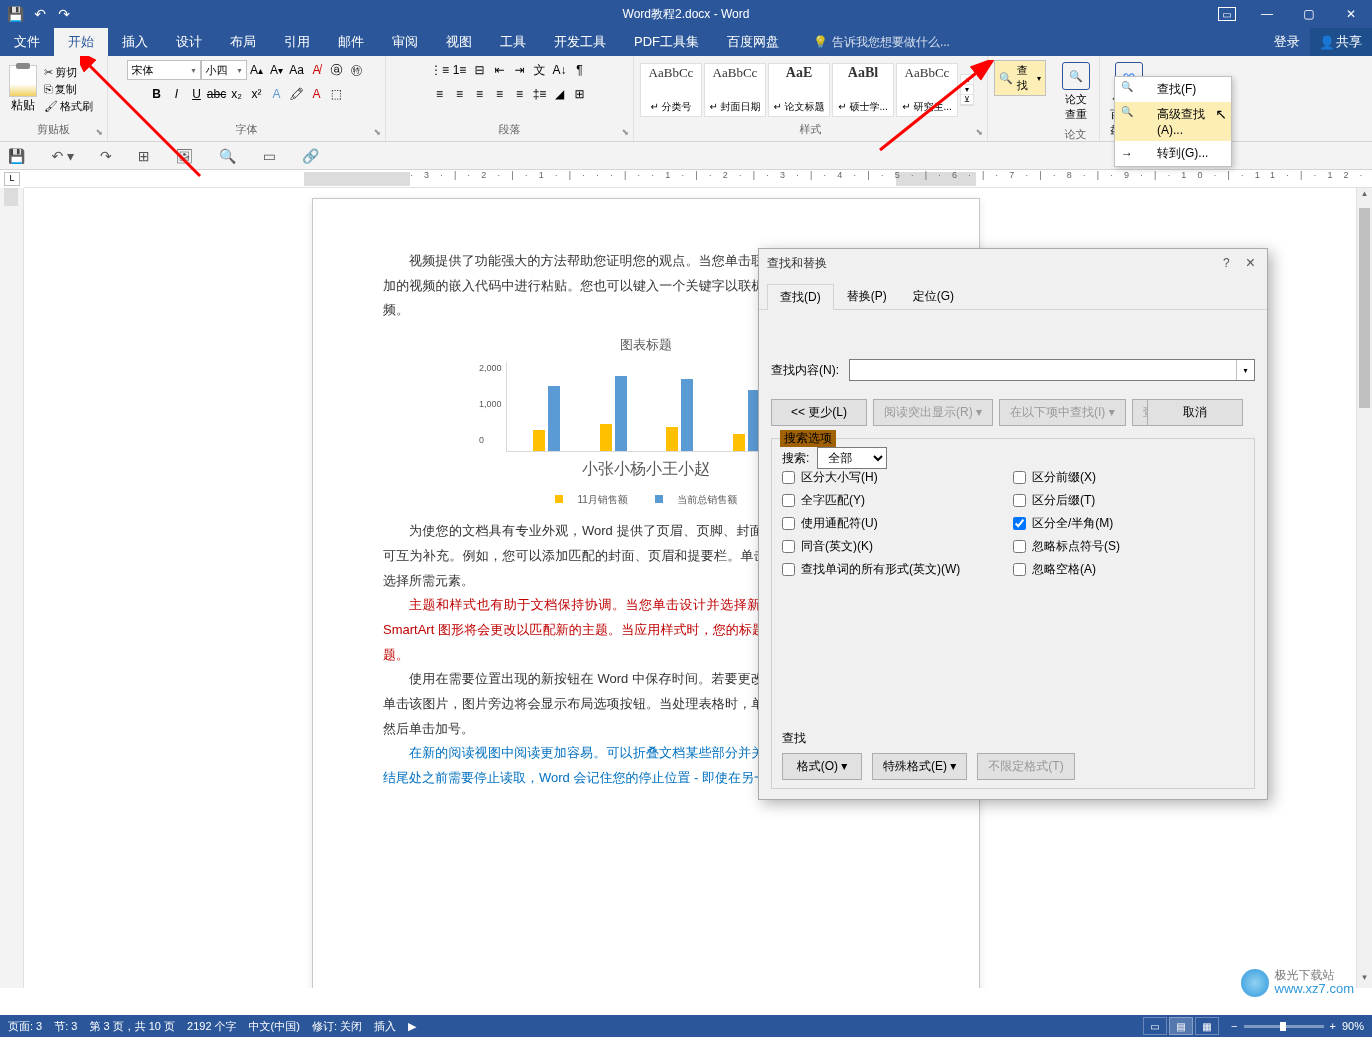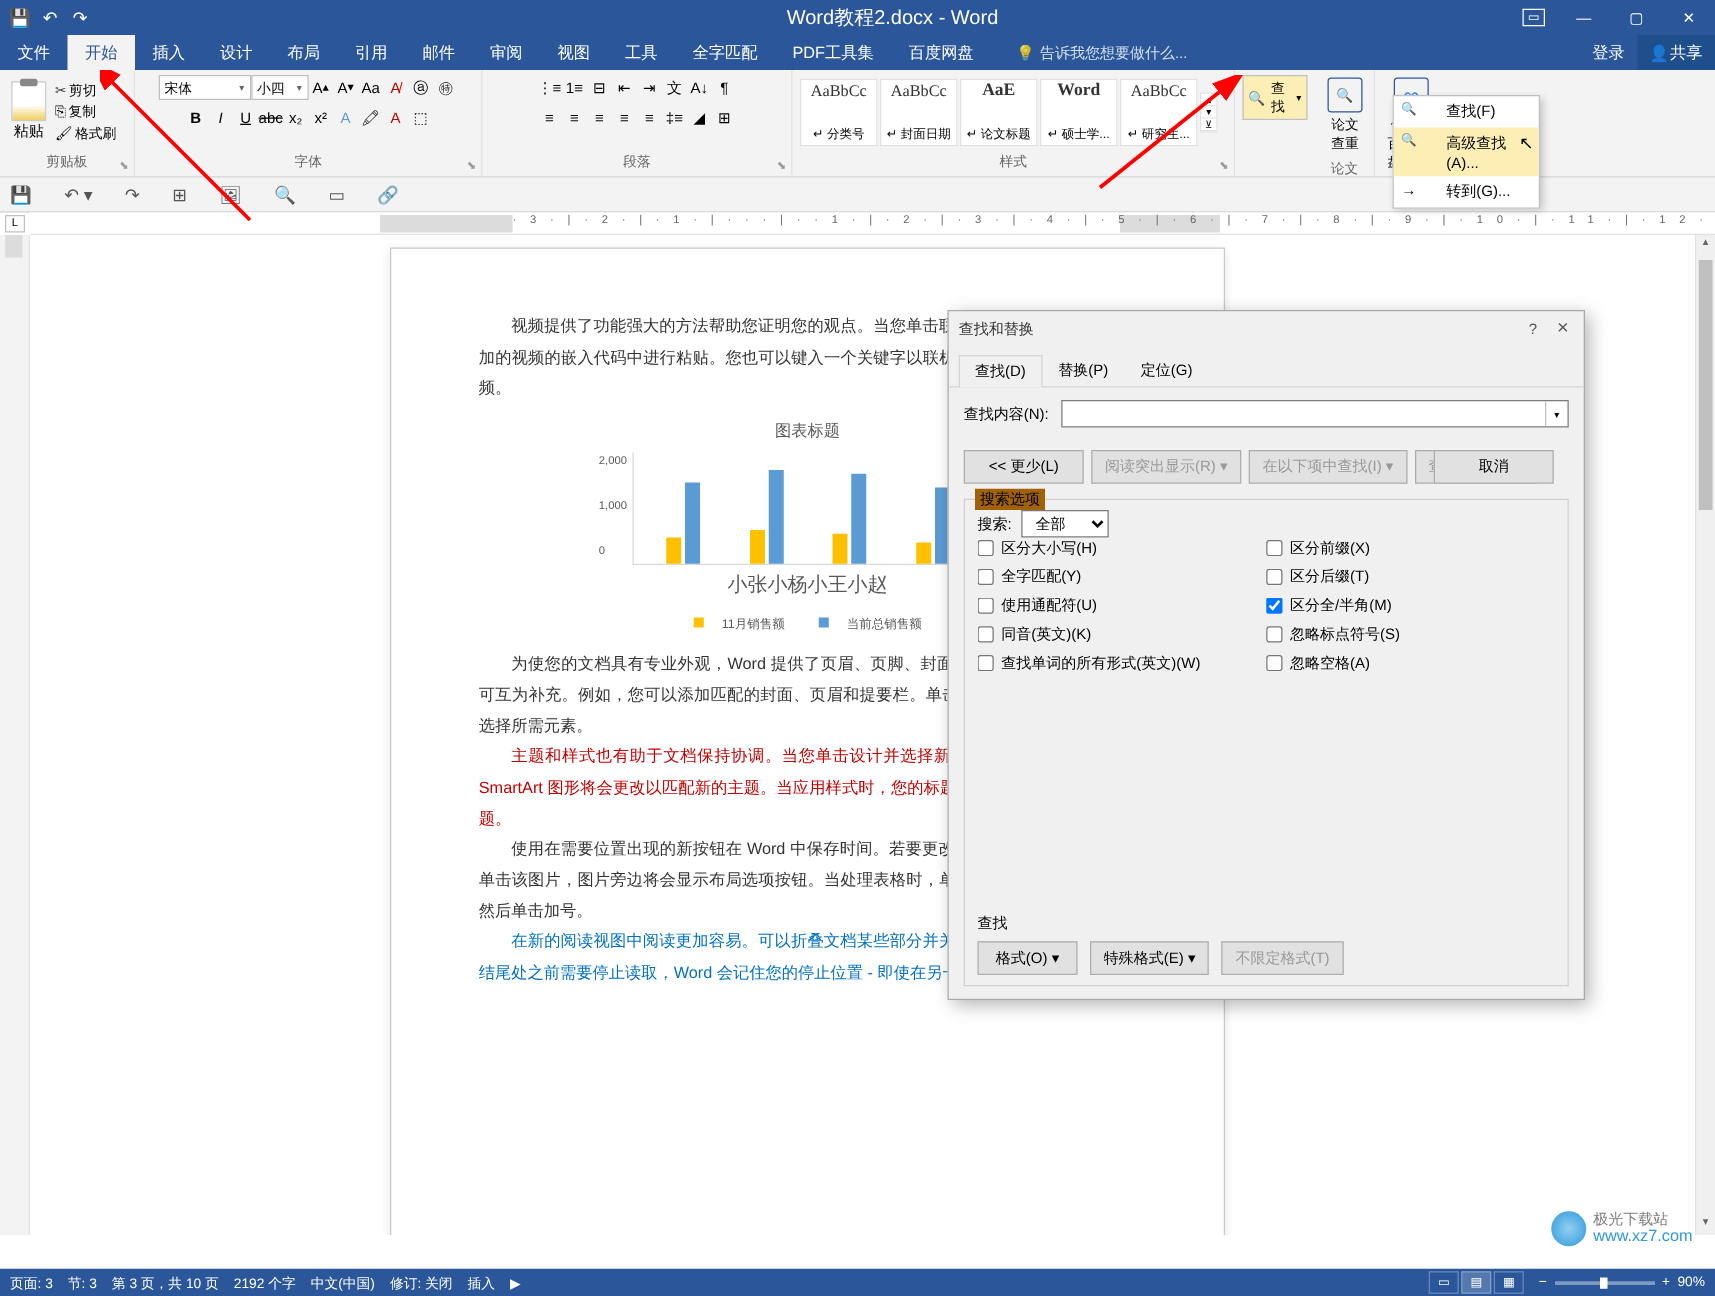--- a/index.html
+++ b/index.html
@@ -2,21 +2,21 @@
 <html><head>
 <meta charset="utf-8">
 <style>
 * { box-sizing: border-box; margin: 0; padding: 0; font-family: "Microsoft YaHei", "Segoe UI", sans-serif; }
 body { width: 1372px; height: 1037px; background: #fff; overflow: hidden; position: relative; font-size: 12px; }
 
 
 .title-bar { background: #2b579a; height: 28px; display: flex; align-items: center; color: #fff; position: relative; }
 .title-bar .qat { display: flex; align-items: center; gap: 8px; padding: 0 8px; }
 .title-bar .qat span { width: 16px; height: 16px; display: flex; align-items: center; justify-content: center; font-size: 14px; }
-.title-bar .title { position: absolute; left: 50%; transform: translateX(-50%); font-size: 16px; margin-left: 28px; }
+.title-bar .title { position: absolute; left: 50%; transform: translateX(-50%); font-size: 12px; }
 .title-bar .win-controls { position: absolute; right: 0; display: flex; }
 .title-bar .win-controls div { width: 42px; height: 28px; display: flex; align-items: center; justify-content: center; font-size: 12px; }
 .title-bar .win-controls .ribbon-collapse { border: 1px solid #fff; width: 18px; height: 14px; margin: 7px 10px; font-size: 10px; }
 
 
 .menu-tabs { background: #2b579a; height: 28px; display: flex; align-items: stretch; color: #fff; }
 .menu-tabs .tab { padding: 0 14px; display: flex; align-items: center; font-size: 13px; cursor: pointer; }
 .menu-tabs .tab.file { background: #2b579a; }
 .menu-tabs .tab.active { background: #f3f3f3; color: #2b579a; }
 .menu-tabs .tell-me { margin-left: 20px; opacity: 0.8; display: flex; align-items: center; gap: 4px; }
@@ -119,21 +119,21 @@
 
 .dialog { position: absolute; left: 758px; top: 248px; width: 510px; height: 552px; background: #f0f0f0; border: 1px solid #aaa; box-shadow: 4px 4px 14px rgba(0,0,0,0.3); z-index: 50; display: flex; flex-direction: column; }
 .dialog .titlebar { height: 28px; display: flex; align-items: center; padding: 0 8px; font-size: 12px; color: #333; border-bottom: 0; }
 .dialog .titlebar .spacer { flex: 1; }
 .dialog .titlebar .help { color: #555; margin-right: 12px; }
 .dialog .titlebar .close { color: #555; font-size: 16px; padding: 0 4px; }
 .dialog .tabs { display: flex; padding: 6px 8px 0; border-bottom: 1px solid #d4d4d4; gap: 0; }
 .dialog .tabs .dtab { padding: 4px 12px; font-size: 12px; border: 1px solid transparent; border-bottom: none; }
 .dialog .tabs .dtab.active { background: #f0f0f0; border-color: #d4d4d4; position: relative; top: 1px; }
 .dialog .content { padding: 10px 12px; flex: 1; display: flex; flex-direction: column; }
-.dialog .row { display: flex; align-items: center; margin-bottom: 6px; font-size: 12px; }
+.dialog .row { display: flex; align-items: center; margin-bottom: 6px; font-size: 12px; margin-top: 39px; }
 .dialog .row label { width: 78px; }
 .dialog .row .input { flex: 1; border: 1px solid #7a7a7a; height: 22px; background: #fff; position: relative; }
 .dialog .row .input .drop { position: absolute; right: 0; top: 0; width: 18px; height: 100%; border-left: 1px solid #c0c0c0; display: flex; align-items: center; justify-content: center; font-size: 8px; }
 .dialog .row .value { margin-left: 4px; }
 .dialog .btn-row { display: flex; gap: 6px; margin: 12px 0; justify-content: flex-start; }
 .dialog .btn { border: 1px solid #adadad; background: #e1e1e1; padding: 4px 10px; font-size: 12px; min-width: 96px; text-align: center; }
 .dialog .btn.disabled { color: #999; }
 .dialog .fieldset { border: 1px solid #d0d0d0; padding: 8px 10px; margin-top: 0; position: relative; flex: 1; display: flex; flex-direction: column; }
 .dialog .fieldset-label { position: absolute; top: -9px; left: 8px; background: #a16207; padding: 0 4px; font-size: 12px; }
 .dialog .search-row { display: flex; align-items: center; gap: 8px; margin-bottom: 0; }
@@ -190,21 +190,21 @@
   <div class="tab file">文件</div>
   <div class="tab active">开始</div>
   <div class="tab">插入</div>
   <div class="tab">设计</div>
   <div class="tab">布局</div>
   <div class="tab">引用</div>
   <div class="tab">邮件</div>
   <div class="tab">审阅</div>
   <div class="tab">视图</div>
   <div class="tab">工具</div>
-  <div class="tab">全字匹配</div>
+  <div class="tab">开发工具</div>
   <div class="tab">PDF工具集</div>
   <div class="tab">百度网盘</div>
   <div class="tell-me">
       <span>💡</span>
       <span>告诉我您想要做什么...</span>
     </div>
   <div class="right">
     <div class="tab">登录</div>
     <div class="tab" style="background:#1e4e8c">👤 <span>共享</span></div>
   </div>
@@ -312,21 +312,21 @@
         </div>
         <div class="style-item">
           <div class="preview ">AaBbCc</div>
           <div>↵ 封面日期</div>
         </div>
         <div class="style-item">
           <div class="preview big">AaE</div>
           <div>↵ 论文标题</div>
         </div>
         <div class="style-item">
-          <div class="preview big">Word</div>
+          <div class="preview big">AaBl</div>
           <div>↵ 硕士学...</div>
         </div>
         <div class="style-item">
           <div class="preview ">AaBbCc</div>
           <div>↵ 研究生...</div>
         </div>
         <div class="style-scroll">
           <div>▴</div>
           <div>▾</div>
           <div>⊻</div>

